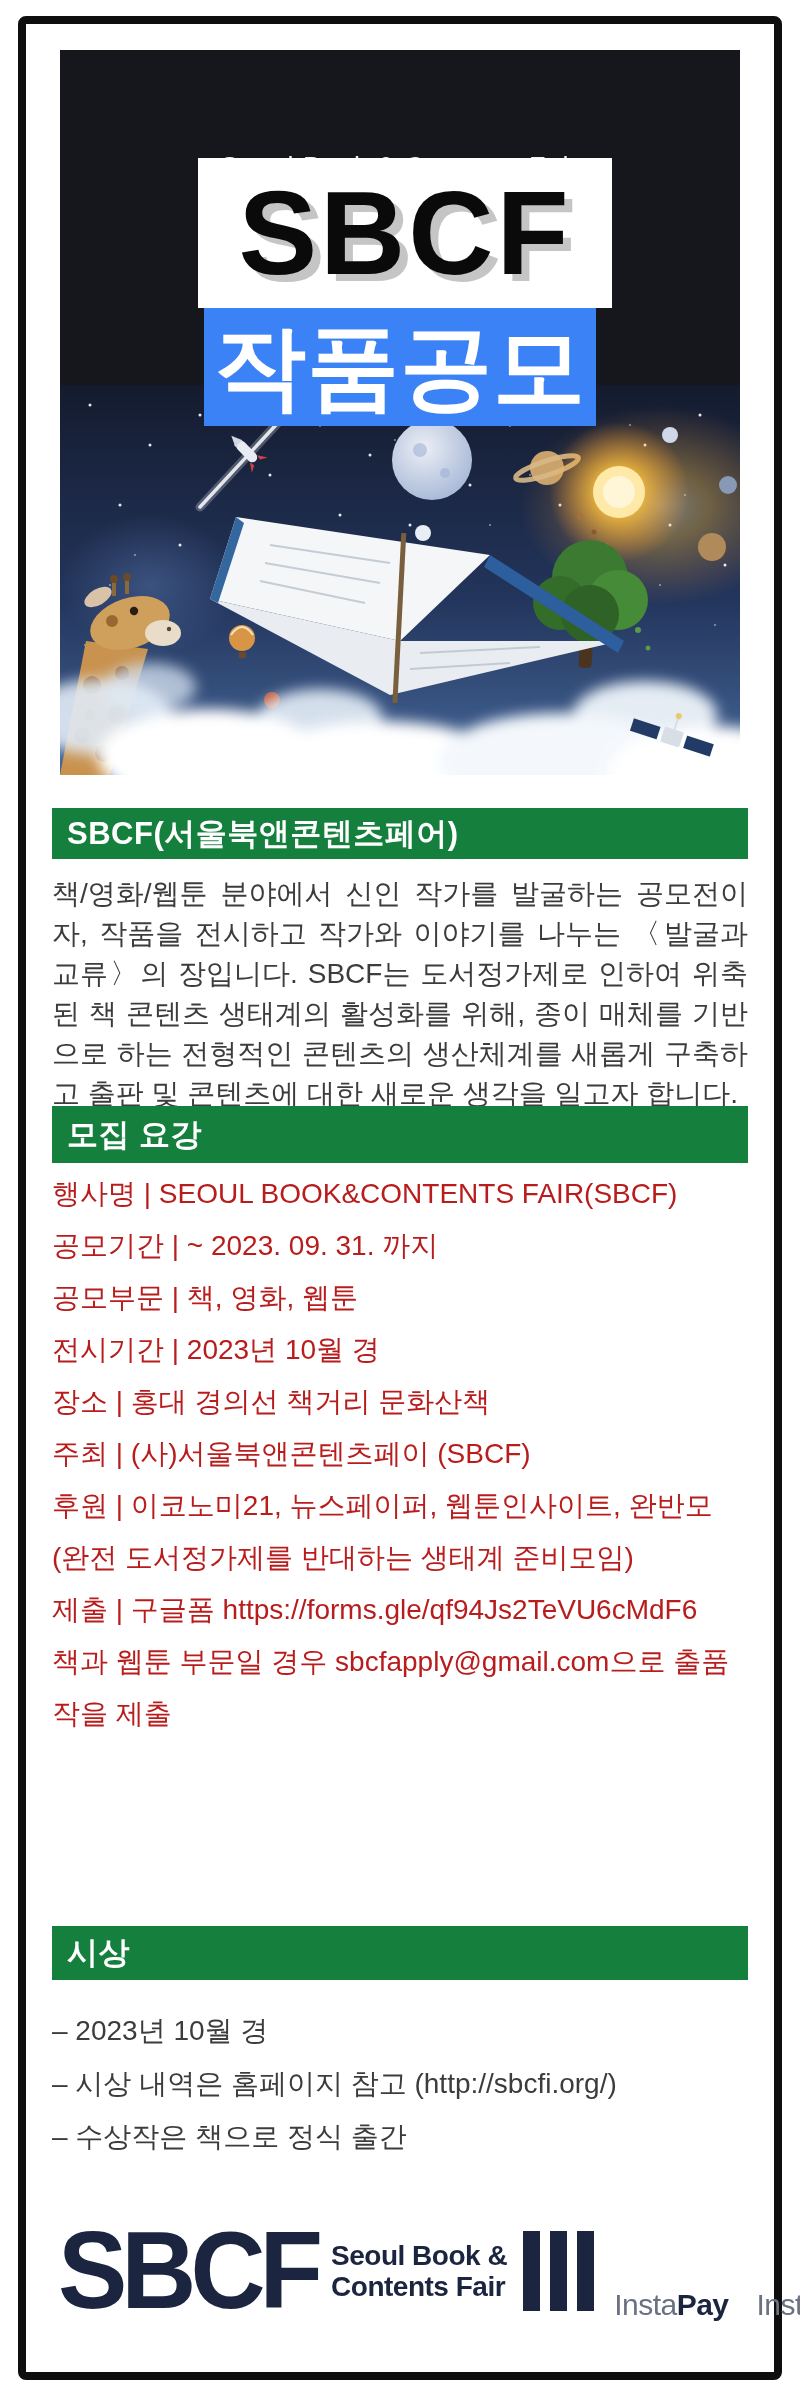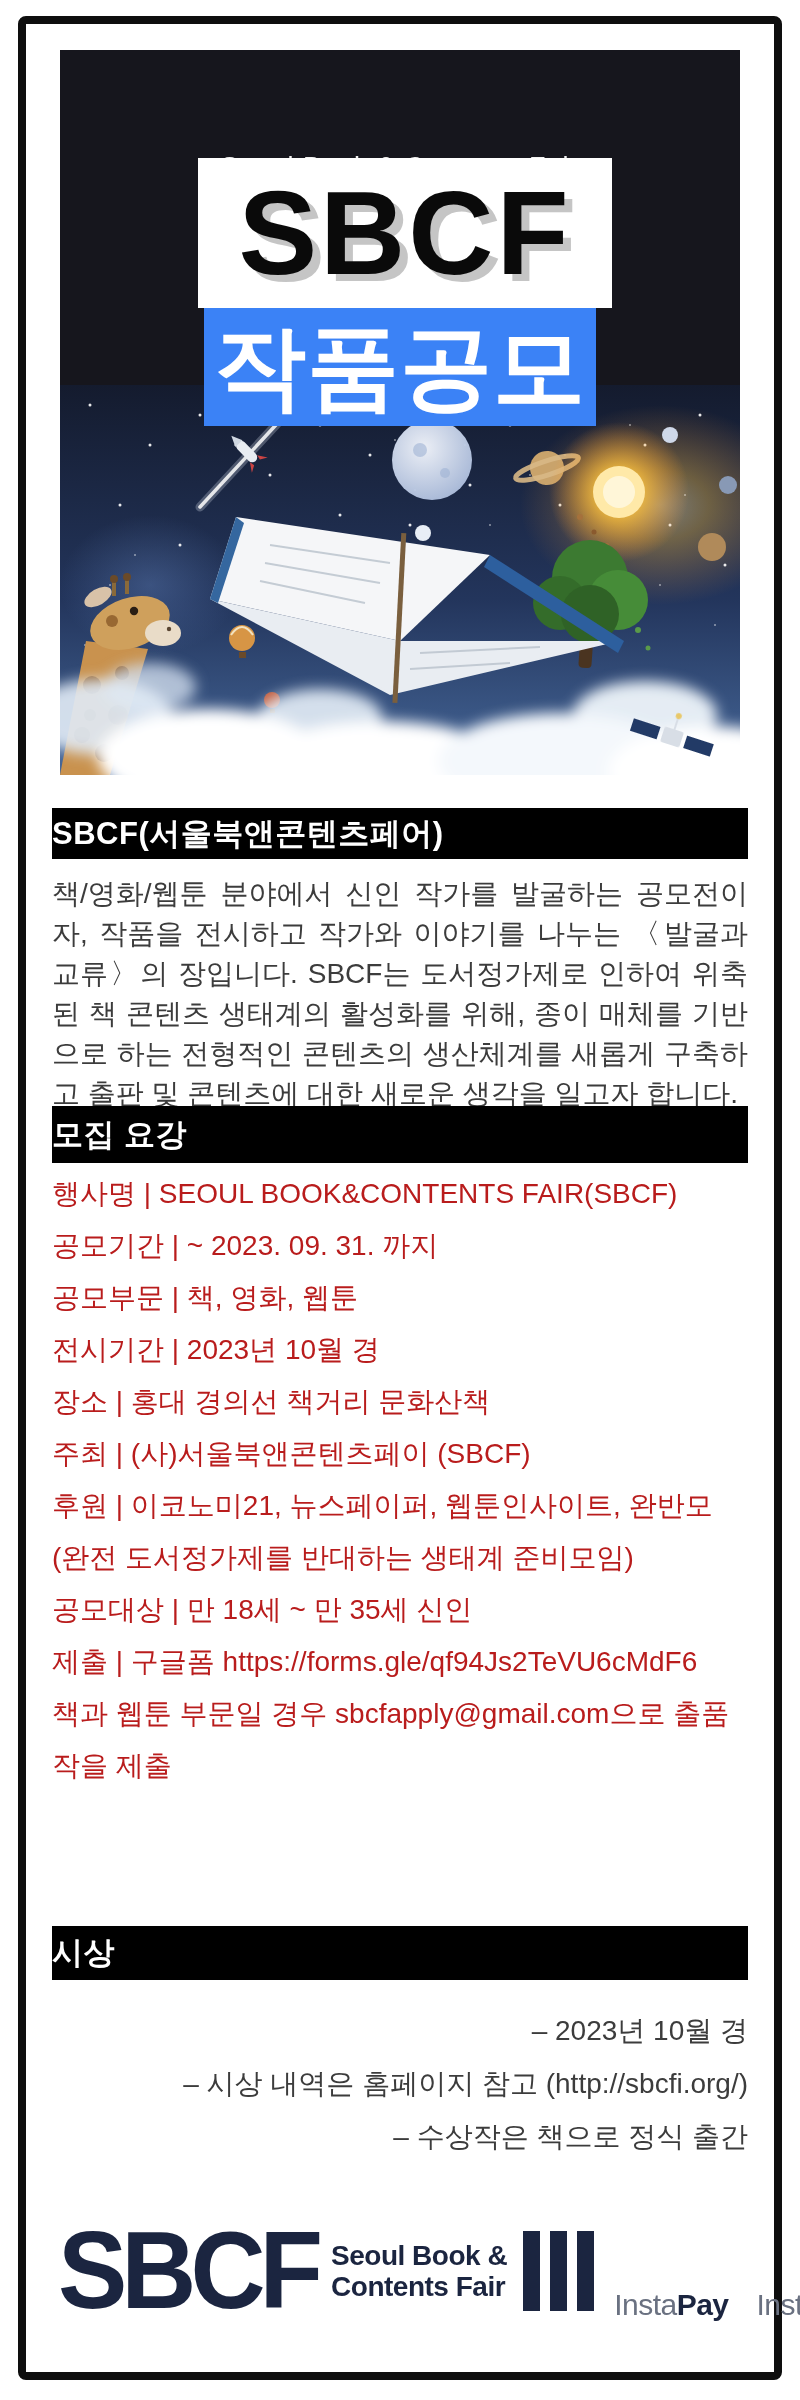--- a/index.html
+++ b/index.html
@@ -35,40 +35,40 @@
     position:absolute;left:144px;top:258px;width:392px;height:118px;
     background:#3b82f6;display:flex;align-items:center;justify-content:center;
     z-index:3;
   }
   .hero-title-text{
     font-size:92px;font-weight:900;color:#ffffff;letter-spacing:1px;line-height:1;
   }
   .hero-photo{position:absolute;left:0;top:335px;width:680px;height:390px;}
   
   .section-bar{
-    position:absolute;left:52px;width:696px;height:54px;background:#000000;
+    position:absolute;left:52px;width:696px;height:54px;background:#15803d;
     color:#ffffff;font-weight:700;font-size:31px;display:flex;align-items:center;
-    box-sizing:border-box;letter-spacing:0.5px;
+    padding-left:15px;box-sizing:border-box;letter-spacing:0.5px;
   }
   .bar-about{top:808px;height:51px;}
   .bar-req{top:1106px;height:57px;}
   .bar-awards{top:1926px;height:54px;}
   
   .about-body{
     position:absolute;left:52px;top:874px;width:696px;
     font-size:28px;line-height:40px;text-align:justify;word-break:break-all;
     color:#3c3c3c;
   }
   .req-list{
     position:absolute;left:52px;top:1168px;width:696px;
     font-size:28px;line-height:52px;color:#b91c1c;word-break:break-all;
   }
   .awards-list{
     position:absolute;left:52px;top:2004px;width:696px;
-    font-size:28px;line-height:53px;color:#3c3c3c;text-align:right;
+    font-size:28px;line-height:53px;color:#3c3c3c;
   }
   
   .footer{
     position:absolute;left:58px;top:2216px;width:684px;height:110px;
     display:flex;align-items:center;
   }
   .f-sbcf{
     font-size:104px;font-weight:900;color:#1b2540;letter-spacing:-6px;
     line-height:0.9;transform:scaleY(1.05);
   }
@@ -301,21 +301,20 @@
   <span>모집 요강</span>
 </div>
 <div class="req-list">
   <div>행사명 | SEOUL BOOK&amp;CONTENTS FAIR(SBCF)</div>
   <div>공모기간 | ~ 2023. 09. 31. 까지</div>
   <div>공모부문 | 책, 영화, 웹툰</div>
   <div>전시기간 | 2023년 10월 경</div>
   <div>장소 | 홍대 경의선 책거리 문화산책</div>
   <div>주최 | (사)서울북앤콘텐츠페이 (SBCF)</div>
   <div>후원 | 이코노미21, 뉴스페이퍼, 웹툰인사이트, 완반모(완전 도서정가제를 반대하는 생태계 준비모임)</div>
-  <div>공모대상 | 만 18세 ~ 만 35세 신인</div>
   <div>제출 | 구글폼 https://forms.gle/qf94Js2TeVU6cMdF6</div>
   <div>책과 웹툰 부문일 경우 sbcfapply@gmail.com으로 출품작을 제출</div>
 </div>
 
 <div class="section-bar bar-awards">
   <span>시상</span>
 </div>
 <div class="awards-list">
   <div>– 2023년 10월 경</div>
   <div>– 시상 내역은 홈페이지 참고 (http://sbcfi.org/)</div>

